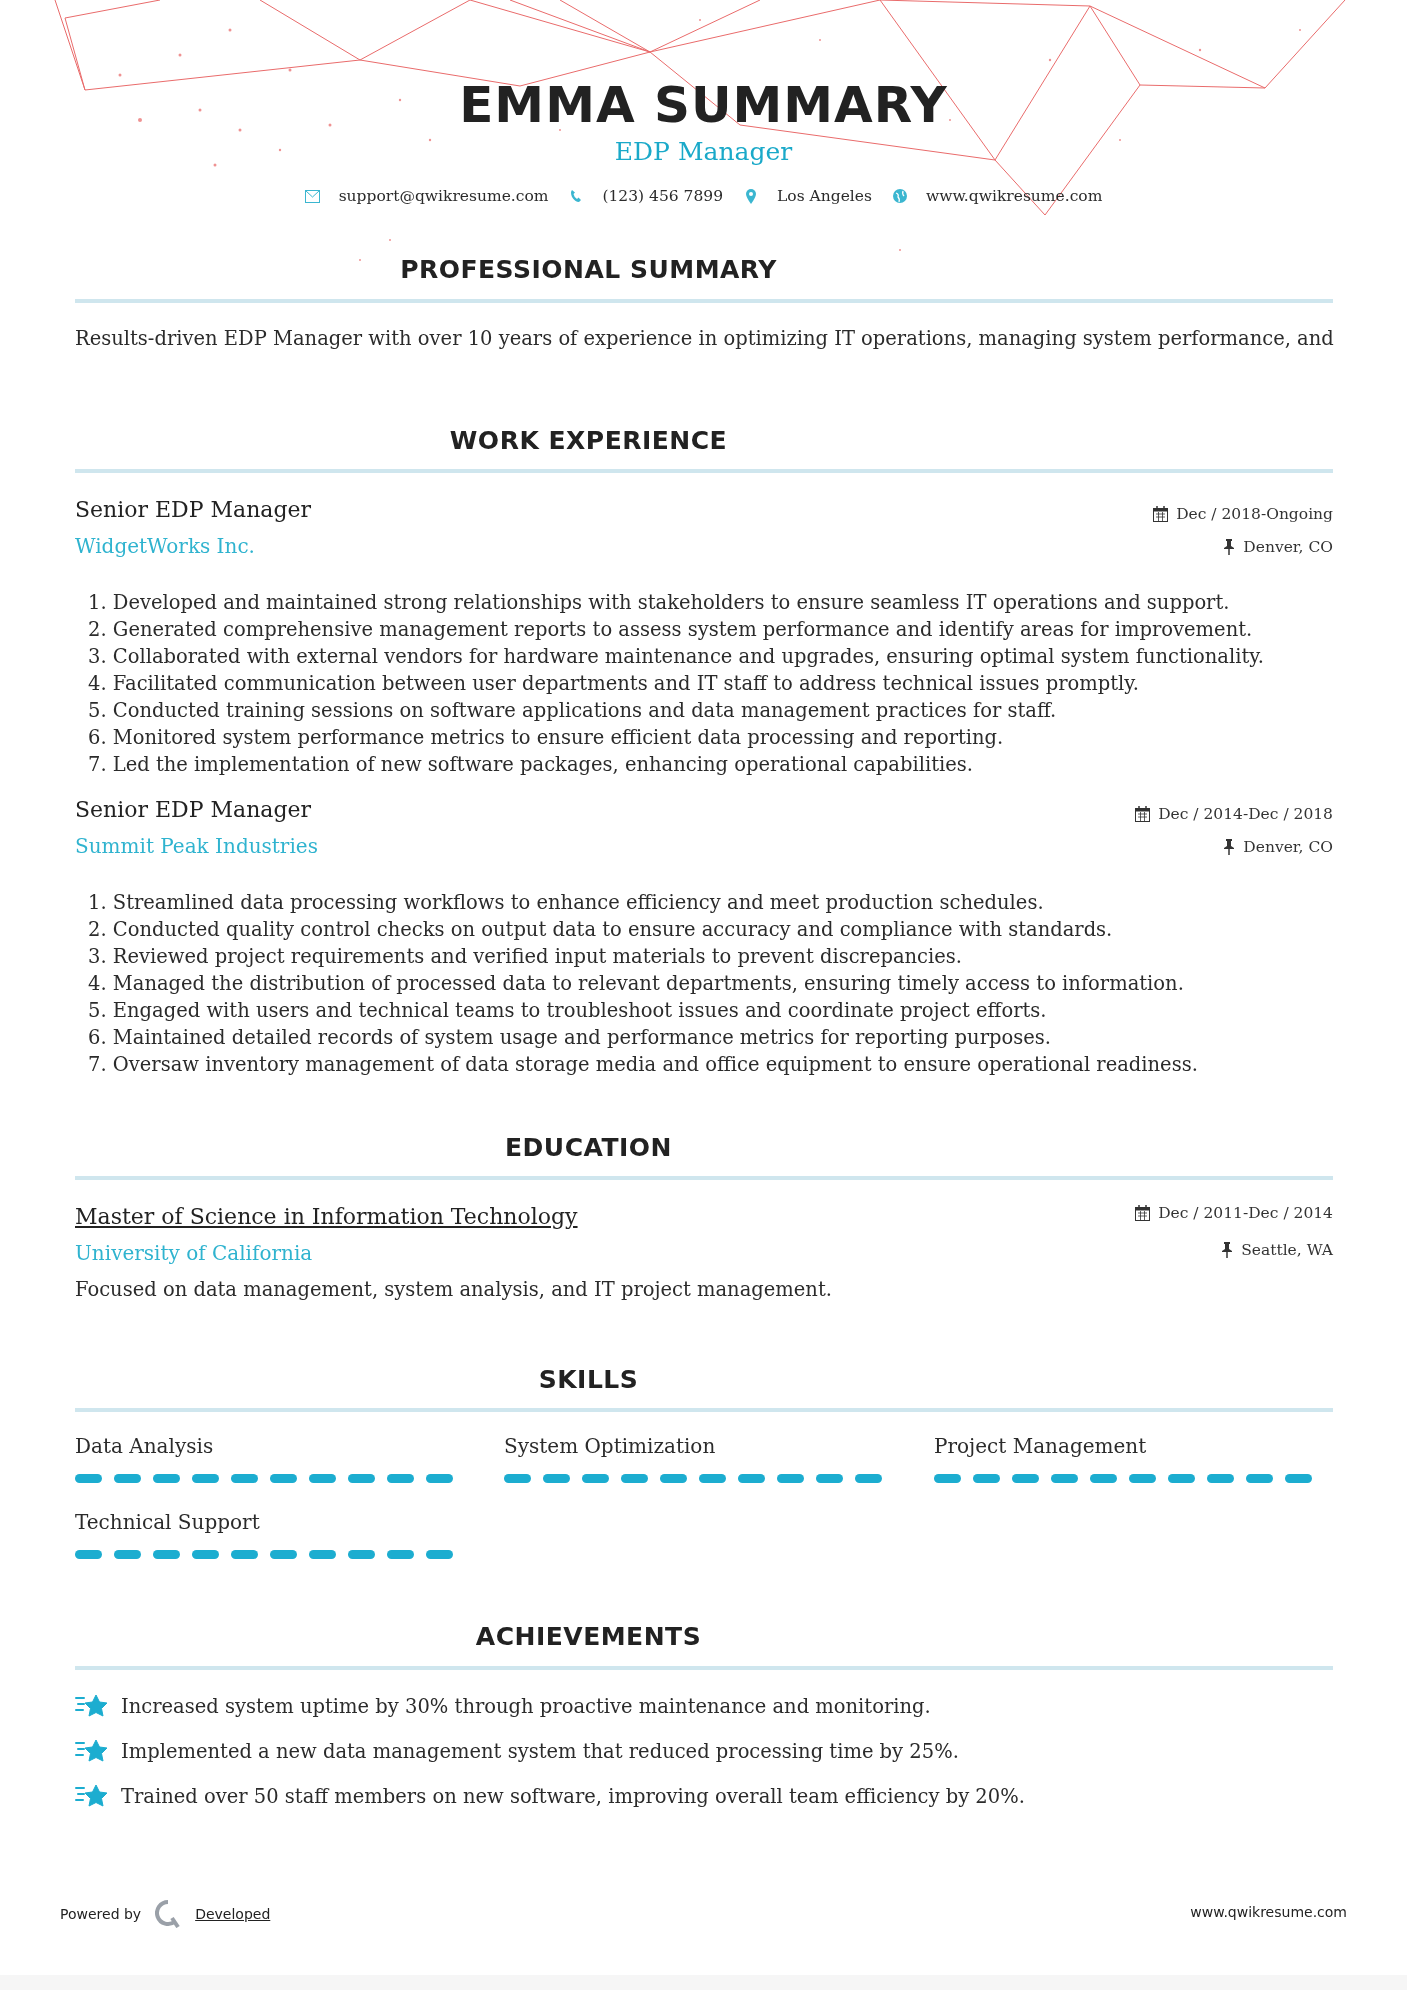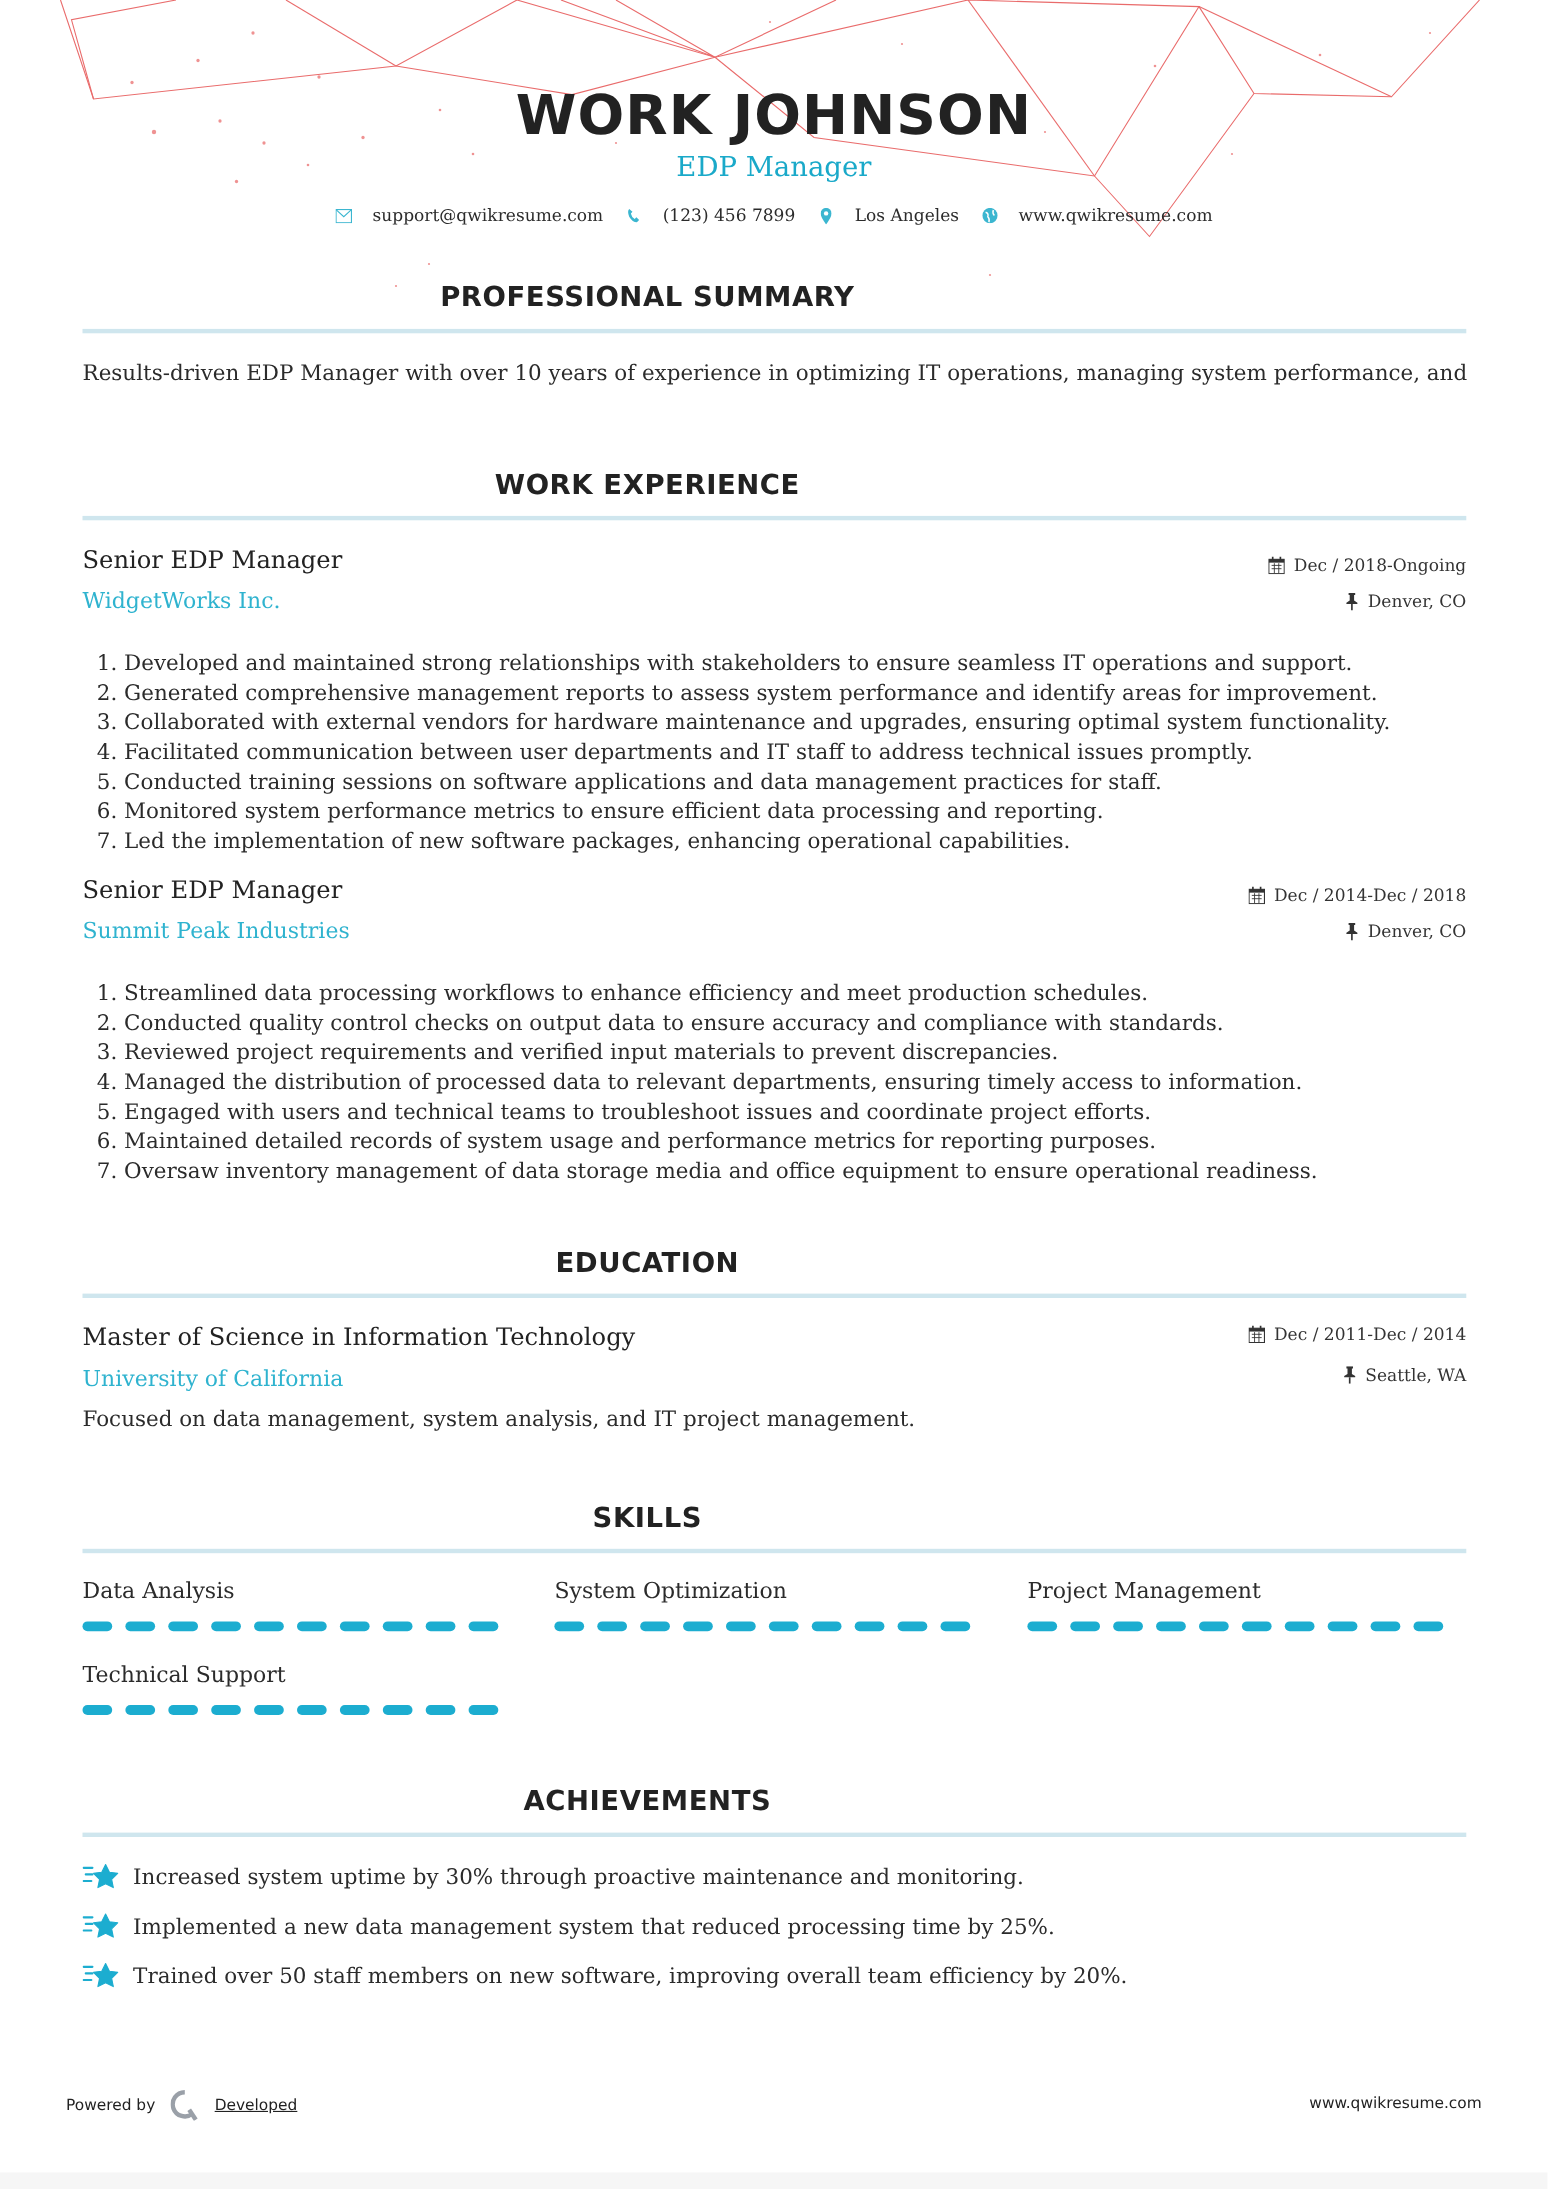--- a/index.html
+++ b/index.html
@@ -75,21 +75,21 @@
       <circle cx="1200" cy="50" r="1.2"></circle>
     <circle cx="1300" cy="30" r="1"></circle>
       <circle cx="700" cy="20" r="1"></circle>
       <circle cx="820" cy="40" r="1"></circle>
     <circle cx="390" cy="240" r="1"></circle>
       <circle cx="360" cy="260" r="1"></circle>
       <circle cx="900" cy="250" r="1"></circle>
   </g>
 </svg>
 
-<div class="abs name">WORK JOHNSON</div>
+<div class="abs name">EMMA SUMMARY</div>
 <div class="abs jobtitle">EDP Manager</div>
 
 <div class="abs contacts">
   <div class="contact">
     <span class="ic">
       <svg width="15" height="13" viewBox="0 0 15 13">
           <rect x="0.5" y="0.5" width="14" height="12" fill="none" stroke="#3bb6d0"></rect>
           <polyline points="0.5,0.5 7.5,7 14.5,0.5" fill="none" stroke="#3bb6d0"></polyline>
         </svg>
     </span>
@@ -194,21 +194,21 @@
   <li>2. Conducted quality control checks on output data to ensure accuracy and compliance with standards.</li>
   <li>3. Reviewed project requirements and verified input materials to prevent discrepancies.</li>
   <li>4. Managed the distribution of processed data to relevant departments, ensuring timely access to information.</li>
   <li>5. Engaged with users and technical teams to troubleshoot issues and coordinate project efforts.</li>
   <li>6. Maintained detailed records of system usage and performance metrics for reporting purposes.</li>
   <li>7. Oversaw inventory management of data storage media and office equipment to ensure operational readiness.</li>
 </ul>
 
 <div class="abs sec-h" style="top:1133px;">EDUCATION</div>
 <div class="abs rule" style="top:1176px;"></div>
-<div class="abs role" style="top:1203px;">Master of Science in Information Technology</div>
+<div class="abs role" style="top:1203px;text-decoration:underline;">Master of Science in Information Technology</div>
 <div class="abs company" style="top:1240px;">University of California</div>
 <div class="abs meta" style="top:1202px;">
   <span class="mi">
     <svg width="15" height="16" viewBox="0 0 15 16">
         <rect x="0.5" y="2.5" width="14" height="13" fill="none" stroke="#333"></rect>
         <rect x="0.5" y="2.5" width="14" height="3" fill="#333"></rect>
         <line x1="4" y1="0" x2="4" y2="4" stroke="#333" stroke-width="1.5"></line>
         <line x1="11" y1="0" x2="11" y2="4" stroke="#333" stroke-width="1.5"></line>
         <path d="M3 8h9M3 11h9M5.5 6v9M9.5 6v9" stroke="#333" stroke-width="0.8"></path>
       </svg>

